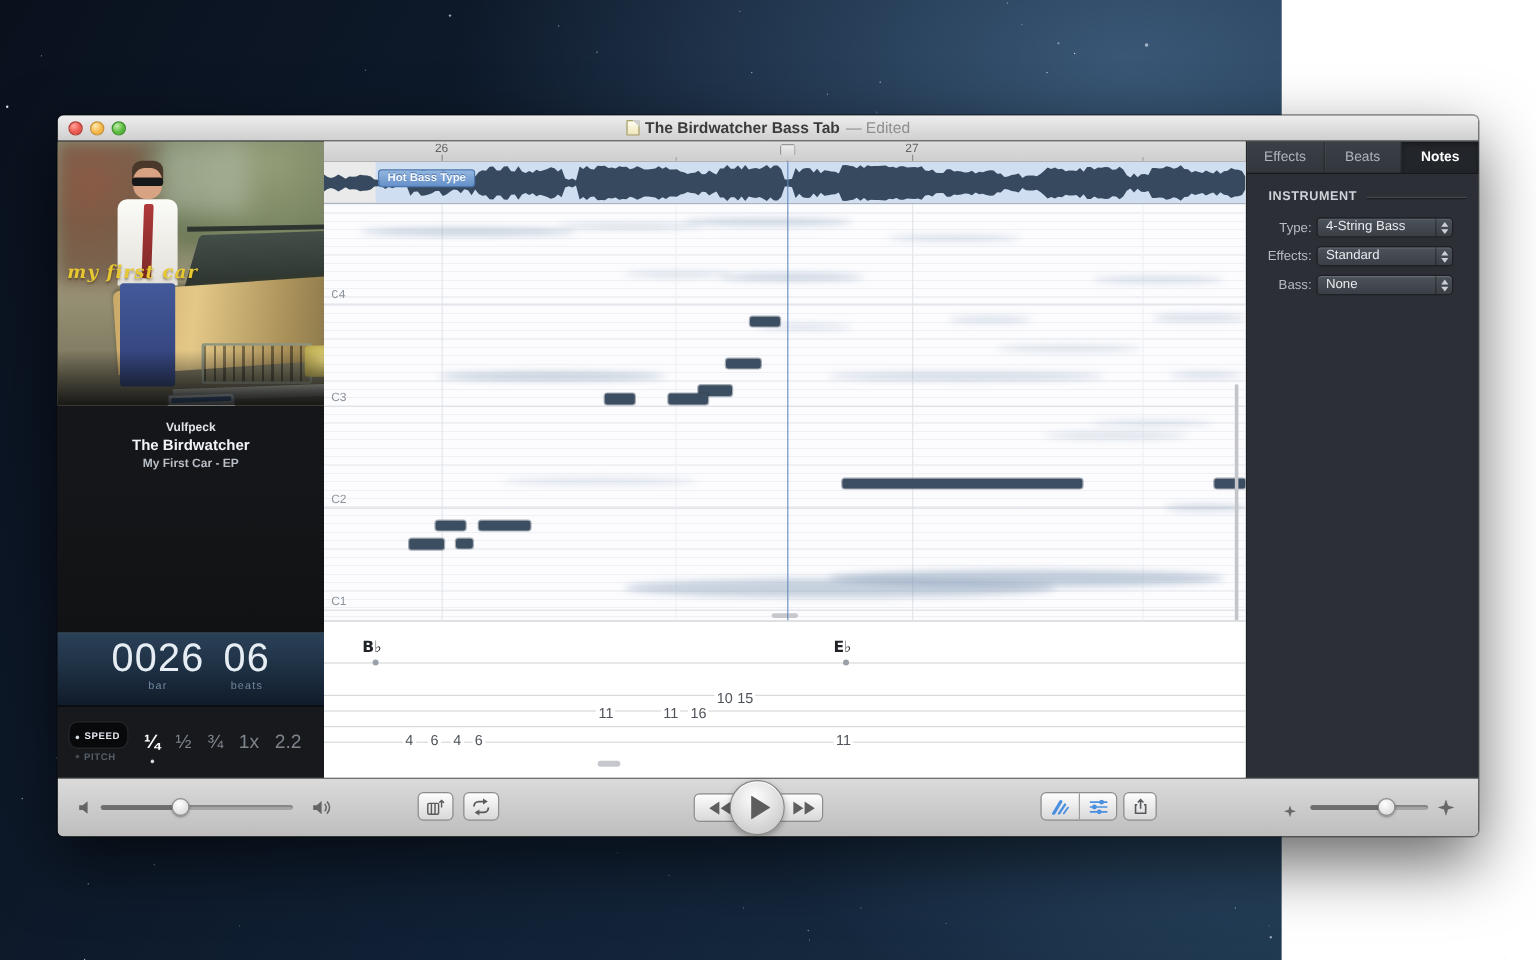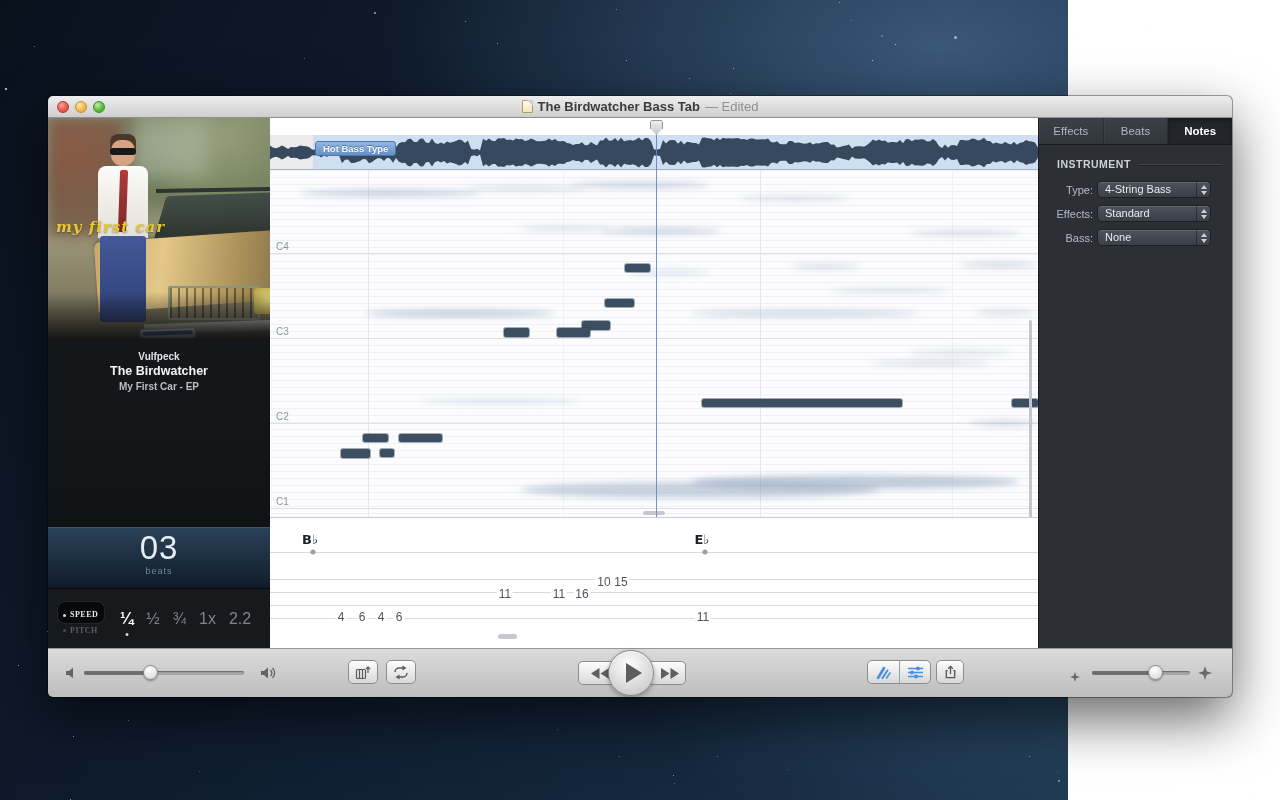--- a/index.html
+++ b/index.html
@@ -69,21 +69,21 @@
   .sb-filler { flex:1; background:linear-gradient(#141619,#101214); }
 
   .counter { height:62px; background:linear-gradient(#2b4158 0%,#1c2d40 55%,#101b29 100%);
     border-top:1px solid #3e566e; border-bottom:1px solid #05070a;
     display:flex; justify-content:center; gap:16px; }
   .cnt-group { text-align:center; }
   .cnt-digits { font-size:33px; font-weight:300; color:#e7edf4; letter-spacing:1px; line-height:40px; }
   .cnt-label { font-size:9px; color:#7088a0; letter-spacing:1px; margin-top:-2px; }
 
   .speed-panel { height:59px; background:#17191d; display:flex; align-items:center; padding-left:10px; }
-  .sp-toggle { width:50px;font-family:Liberation Serif, serif; }
+  .sp-toggle { width:50px; }
   .sp-row { display:flex; align-items:center; gap:4px; }
   .sp-pill { background:#07090b; border-radius:7px; padding:1px 6px 2px 5px; box-shadow:0 0 0 1px rgba(255,255,255,.06); }
   .sp-dot { width:3px; height:3px; border-radius:50%; display:inline-block; }
   .sp-dot.on { background:#d3dae2; } .sp-dot.off { background:#454b53; }
   .sp-name { font-size:8px; font-weight:bold; letter-spacing:.5px; }
   .sp-name.on { color:#e6ebf1; } .sp-name.off { color:#575e67; }
   .sp-row.pitch { margin-top:3px; padding-left:5px; }
   .speed-opts { display:flex; align-items:center; gap:13px; margin-left:12px; }
   .sp-opt { font-size:16px; color:#7e858d; position:relative; }
   .sp-opt.selected { color:#ffffff; font-weight:bold; }
@@ -366,21 +366,25 @@
         <div class="track-info">
           <div class="ti-artist">Vulfpeck</div>
           <div class="ti-track">The Birdwatcher</div>
           <div class="ti-album">My First Car - EP</div>
         </div>
 
         <div class="sb-filler"></div>
 
         <div class="counter">
           <div class="cnt-group">
-            <div class="cnt-digits">03</div>
+            <div class="cnt-digits">0026</div>
+            <div class="cnt-label">bar</div>
+          </div>
+          <div class="cnt-group">
+            <div class="cnt-digits">06</div>
             <div class="cnt-label">beats</div>
           </div>
         </div>
 
         <div class="speed-panel">
           <div class="sp-toggle">
             <div class="sp-row">
               <span class="sp-pill"><span class="sp-dot on"></span> <span class="sp-name on">SPEED</span></span>
             </div>
             <div class="sp-row pitch">
@@ -392,36 +396,44 @@
               <span class="sp-opt selected">¼</span>
               <span class="sp-opt">½</span>
               <span class="sp-opt">¾</span>
               <span class="sp-opt">1x</span>
               <span class="sp-opt">2.2</span>
             </div>
         </div>
       </div>
 
       <div class="main">
+        <div class="ruler" id="ruler">
+            <div class="ruler-label" style="left: 98px;">26</div>
+            <div class="ruler-tick" style="left: 98px;"></div>
+            <div class="ruler-label" style="left: 490px;">27</div>
+            <div class="ruler-tick" style="left: 490px;"></div>
+            <div class="ruler-tick minor" style="left: 293px;"></div>
+            <div class="ruler-tick minor" style="left: 682px;"></div>
+          </div>
 
         <div class="wavestrip">
           <div class="wave-sel"></div>
           <svg id="wave-svg" width="768" height="35">
               <polygon points="0,10.4 3,12.6 6,13.3 9,12.3 12,10.5 15,12.0 18,14.0 21,12.0 24,12.3 27,12.0 30,10.6 33,11.0 36,11.2 39,12.0 42,14.6 45,14.8 48,14.9 51,12.6 54,14.4 57,13.2 60,14.4 63,15.1 66,14.5 69,14.7 72,6.8 75,10.2 78,10.5 81,6.9 84,7.1 87,8.0 90,8.9 93,10.9 96,10.8 99,6.7 102,8.0 105,10.3 108,12.0 111,11.6 114,9.0 117,12.3 120,11.4 123,7.2 126,12.0 129,8.3 132,6.9 135,7.2 138,4.0 141,3.8 144,7.1 147,7.0 150,3.8 153,3.6 156,7.8 159,7.9 162,3.6 165,7.9 168,9.1 171,7.4 174,8.9 177,6.5 180,7.8 183,6.9 186,5.9 189,4.4 192,5.3 195,7.9 198,5.6 201,13.8 204,14.8 207,13.8 210,15.4 213,3.8 216,5.8 219,3.4 222,5.8 225,6.3 228,3.2 231,3.4 234,3.1 237,5.0 240,4.5 243,5.4 246,3.6 249,4.2 252,3.9 255,6.1 258,5.2 261,3.5 264,4.8 267,6.2 270,6.3 273,5.9 276,5.4 279,3.5 282,5.6 285,4.1 288,6.3 291,6.3 294,6.1 297,7.9 300,8.6 303,10.0 306,9.1 309,9.0 312,7.3 315,10.3 318,10.1 321,7.0 324,9.0 327,10.4 330,5.5 333,5.5 336,2.6 339,5.7 342,5.6 345,3.0 348,6.3 351,2.6 354,6.3 357,5.5 360,5.1 363,5.8 366,4.4 369,2.6 372,5.4 375,2.9 378,2.9 381,5.9 384,14.5 387,14.6 390,13.9 393,5.0 396,8.5 399,5.6 402,5.1 405,5.3 408,8.8 411,5.7 414,9.4 417,6.8 420,7.2 423,8.0 426,8.1 429,9.5 432,2.7 435,2.6 438,3.2 441,3.6 444,5.3 447,2.7 450,5.0 453,2.7 456,3.6 459,3.3 462,3.4 465,3.2 468,2.9 471,4.3 474,3.9 477,5.1 480,3.5 483,3.6 486,4.5 489,4.4 492,4.2 495,4.6 498,3.6 501,7.0 504,7.5 507,6.2 510,9.0 513,9.2 516,9.2 519,6.1 522,6.1 525,8.0 528,7.5 531,8.0 534,8.8 537,8.5 540,7.2 543,9.5 546,8.2 549,8.6 552,7.4 555,6.9 558,7.1 561,9.8 564,9.6 567,12.5 570,12.1 573,10.9 576,10.5 579,9.5 582,13.4 585,11.5 588,11.3 591,11.2 594,11.8 597,9.9 600,7.4 603,4.5 606,5.9 609,4.6 612,6.0 615,5.6 618,7.8 621,7.0 624,7.1 627,7.6 630,5.0 633,8.2 636,4.1 639,4.2 642,6.3 645,4.6 648,4.8 651,4.2 654,4.4 657,6.5 660,6.3 663,3.9 666,6.3 669,11.0 672,12.9 675,9.6 678,12.8 681,10.2 684,10.0 687,10.9 690,5.0 693,5.0 696,5.5 699,5.2 702,3.6 705,4.1 708,5.6 711,4.8 714,2.8 717,5.9 720,6.0 723,8.8 726,7.4 729,8.4 732,9.1 735,7.0 738,8.5 741,9.6 744,6.8 747,9.7 750,7.7 753,7.3 756,4.9 759,6.2 762,6.4 765,7.4 768,12.5 768,22.5 765,27.6 762,28.6 759,28.8 756,30.1 753,27.7 750,27.3 747,25.3 744,28.2 741,25.4 738,26.5 735,28.0 732,25.9 729,26.6 726,27.6 723,26.2 720,29.0 717,29.1 714,32.2 711,30.2 708,29.4 705,30.9 702,31.4 699,29.8 696,29.5 693,30.0 690,30.0 687,24.1 684,25.0 681,24.8 678,22.2 675,25.4 672,22.1 669,24.0 666,28.7 663,31.1 660,28.7 657,28.5 654,30.6 651,30.8 648,30.2 645,30.4 642,28.7 639,30.8 636,30.9 633,26.8 630,30.0 627,27.4 624,27.9 621,28.0 618,27.2 615,29.4 612,29.0 609,30.4 606,29.1 603,30.5 600,27.6 597,25.1 594,23.2 591,23.8 588,23.7 585,23.5 582,21.6 579,25.5 576,24.5 573,24.1 570,22.9 567,22.5 564,25.4 561,25.2 558,27.9 555,28.1 552,27.6 549,26.4 546,26.8 543,25.5 540,27.8 537,26.5 534,26.2 531,27.0 528,27.5 525,27.0 522,28.9 519,28.9 516,25.8 513,25.8 510,26.0 507,28.8 504,27.5 501,28.0 498,31.4 495,30.4 492,30.8 489,30.6 486,30.5 483,31.4 480,31.5 477,29.9 474,31.1 471,30.7 468,32.1 465,31.8 462,31.6 459,31.7 456,31.4 453,32.3 450,30.0 447,32.3 444,29.7 441,31.4 438,31.8 435,32.4 432,32.3 429,25.5 426,26.9 423,27.0 420,27.8 417,28.2 414,25.6 411,29.3 408,26.2 405,29.7 402,29.9 399,29.4 396,26.5 393,30.0 390,21.1 387,20.4 384,20.5 381,29.1 378,32.1 375,32.1 372,29.6 369,32.4 366,30.6 363,29.2 360,29.9 357,29.5 354,28.7 351,32.4 348,28.7 345,32.0 342,29.4 339,29.3 336,32.4 333,29.5 330,29.5 327,24.6 324,26.0 321,28.0 318,24.9 315,24.7 312,27.7 309,26.0 306,25.9 303,25.0 300,26.4 297,27.1 294,28.9 291,28.7 288,28.7 285,30.9 282,29.4 279,31.5 276,29.6 273,29.1 270,28.7 267,28.8 264,30.2 261,31.5 258,29.8 255,28.9 252,31.1 249,30.8 246,31.4 243,29.6 240,30.5 237,30.0 234,31.9 231,31.6 228,31.8 225,28.7 222,29.2 219,31.6 216,29.2 213,31.2 210,19.6 207,21.2 204,20.2 201,21.2 198,29.4 195,27.1 192,29.7 189,30.6 186,29.1 183,28.1 180,27.2 177,28.5 174,26.1 171,27.6 168,25.9 165,27.1 162,31.4 159,27.1 156,27.2 153,31.4 150,31.2 147,28.0 144,27.9 141,31.2 138,31.0 135,27.8 132,28.1 129,26.7 126,23.0 123,27.8 120,23.6 117,22.7 114,26.0 111,23.4 108,23.0 105,24.7 102,27.0 99,28.3 96,24.2 93,24.1 90,26.1 87,27.0 84,27.9 81,28.1 78,24.5 75,24.8 72,28.2 69,20.3 66,20.5 63,19.9 60,20.6 57,21.8 54,20.6 51,22.4 48,20.1 45,20.2 42,20.4 39,23.0 36,23.8 33,24.0 30,24.4 27,23.0 24,22.7 21,23.0 18,21.0 15,23.0 12,24.5 9,22.7 6,21.7 3,22.4 0,24.6" fill="#36495f"></polygon>
             </svg>
           <div class="section-tag">Hot Bass Type</div>
         </div>
 
         <div class="spectrogram" id="spectro">
             <div class="bar-line" style="left: 98px;"></div>
             <div class="bar-line half" style="left: 293px;"></div>
             <div class="bar-line" style="left: 490px;"></div>
             <div class="bar-line half" style="left: 682px;"></div>
             <div class="oct-line" style="top: 83px;"></div>
-            <div class="oct-label" style="top: 83px;">C4</div>
+            <div class="oct-label" style="top: 83px; font-family: Liberation Mono, monospace;">C4</div>
             <div class="oct-line" style="top: 168px;"></div>
             <div class="oct-label" style="top: 168px;">C3</div>
             <div class="oct-line" style="top: 253px;"></div>
             <div class="oct-label" style="top: 253px;">C2</div>
             <div class="oct-line" style="top: 338px;"></div>
             <div class="oct-label" style="top: 338px;">C1</div>
             <div class="smudge" style="left: 30px; top: 20px; width: 180px; height: 6px; opacity: 0.45;"></div>
             <div class="smudge" style="left: 195px; top: 16px; width: 120px; height: 5px; opacity: 0.3;"></div>
             <div class="smudge" style="left: 300px; top: 12px; width: 140px; height: 6px; opacity: 0.4;"></div>
             <div class="smudge" style="left: 470px; top: 26px; width: 110px; height: 5px; opacity: 0.3;"></div>

